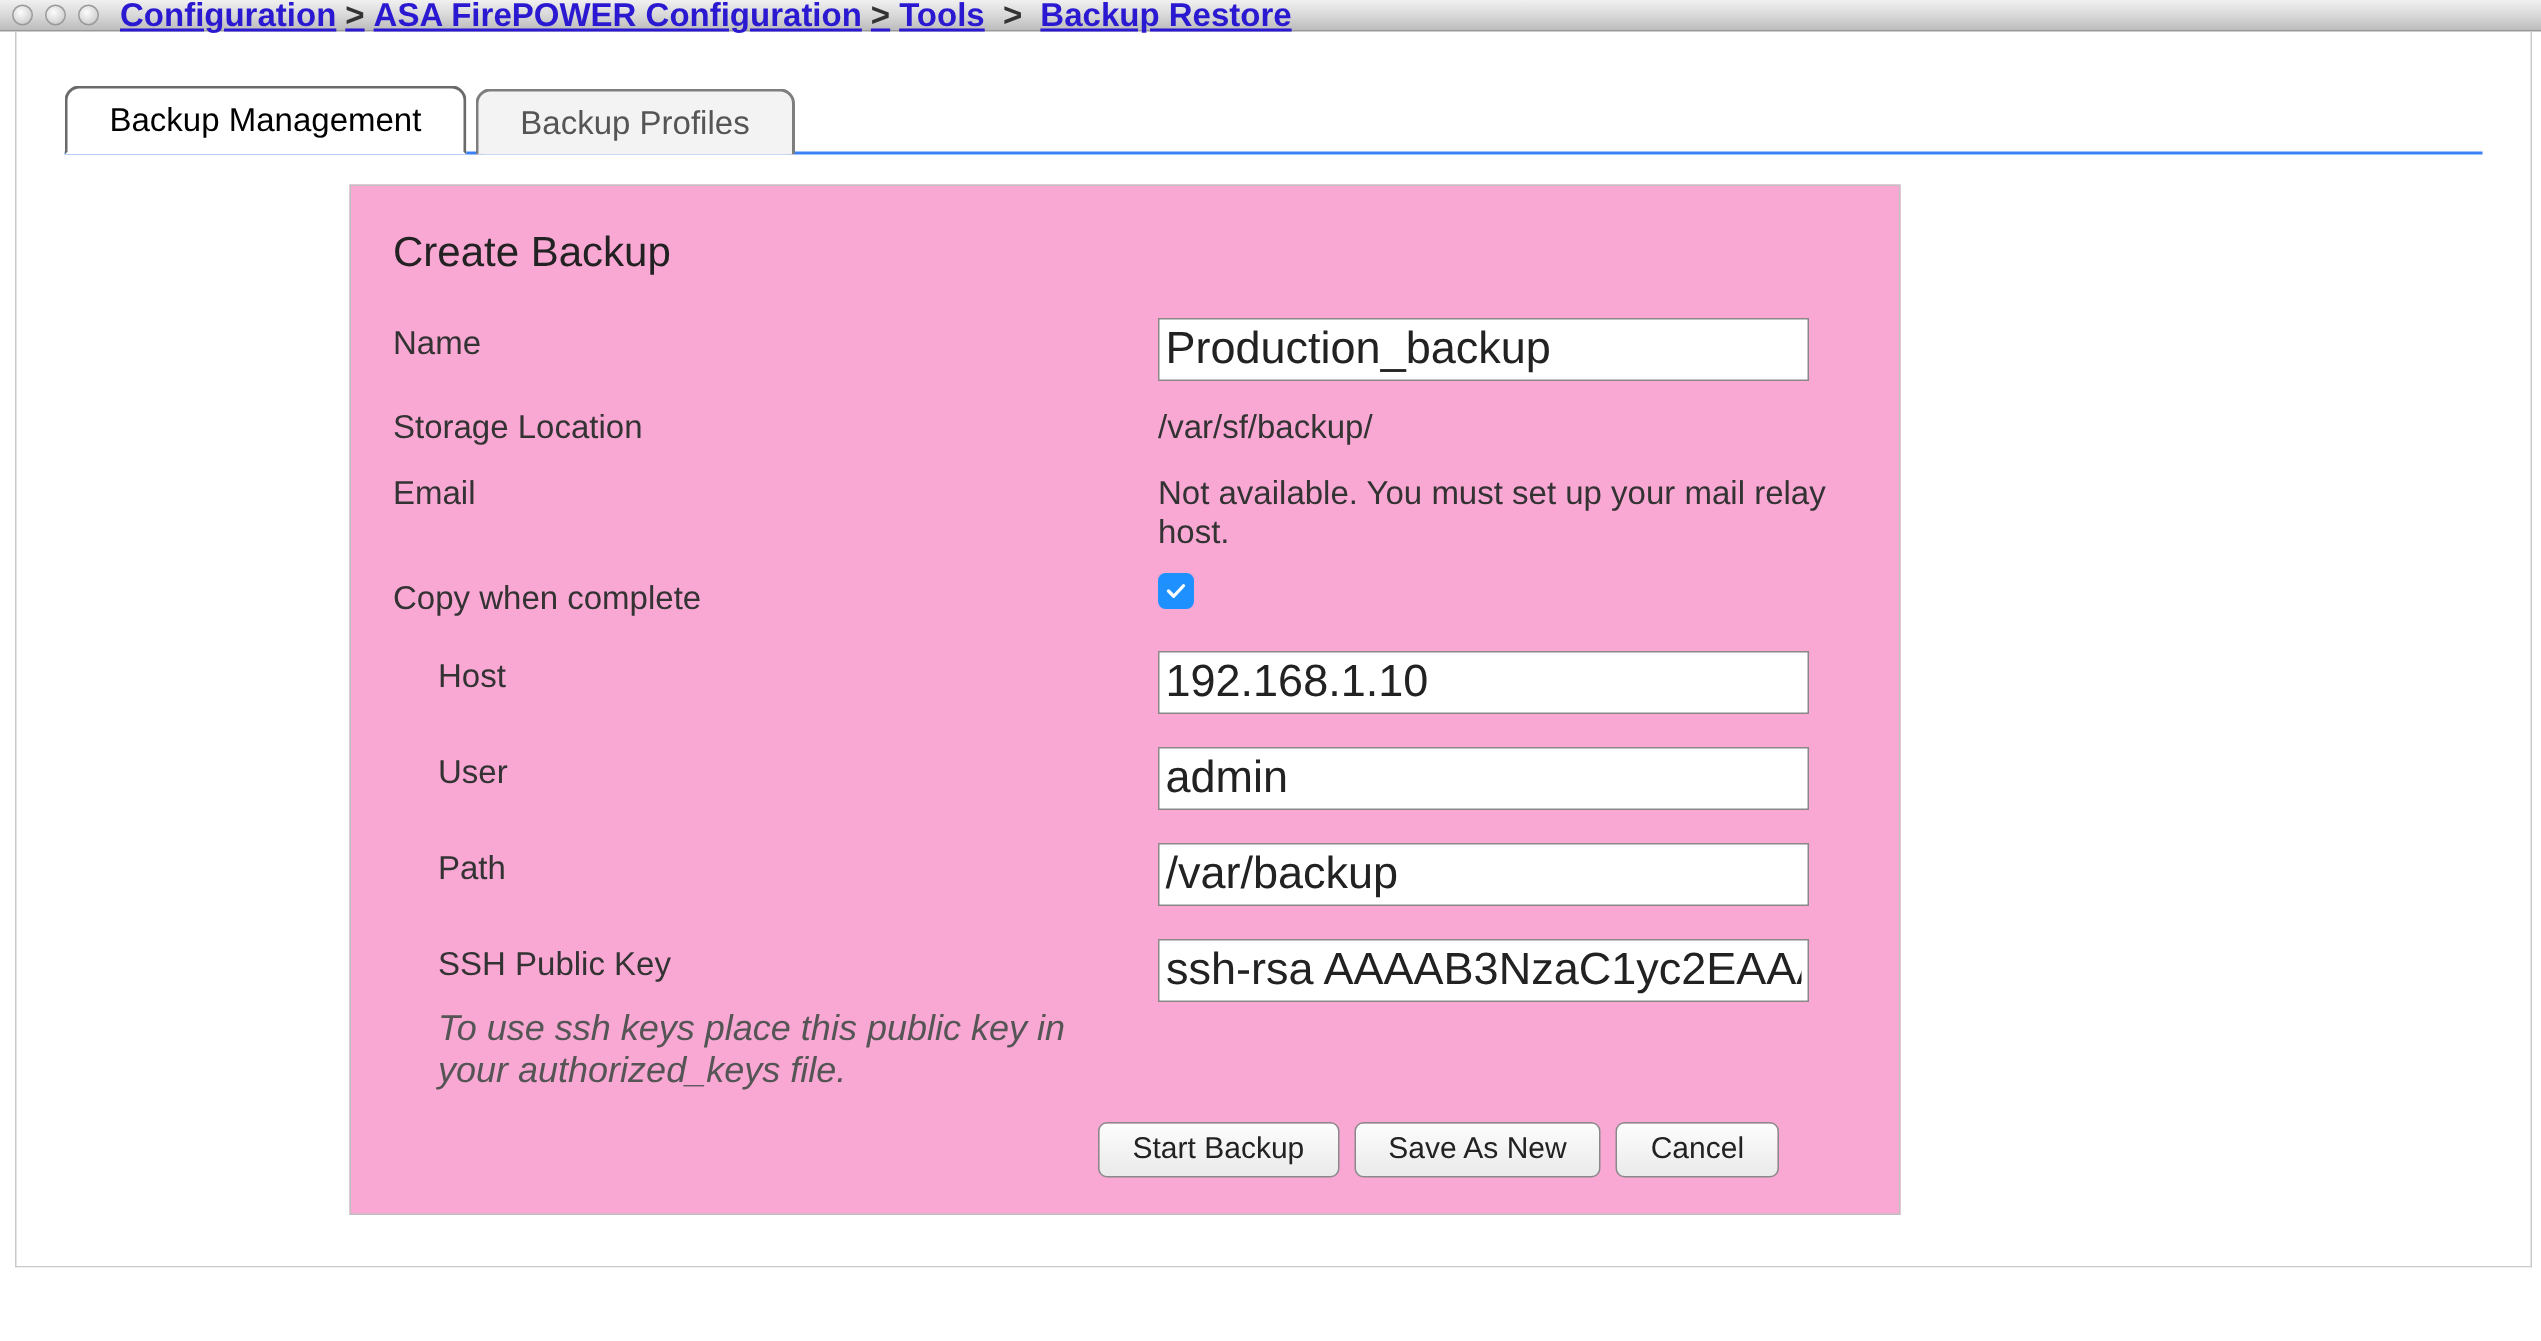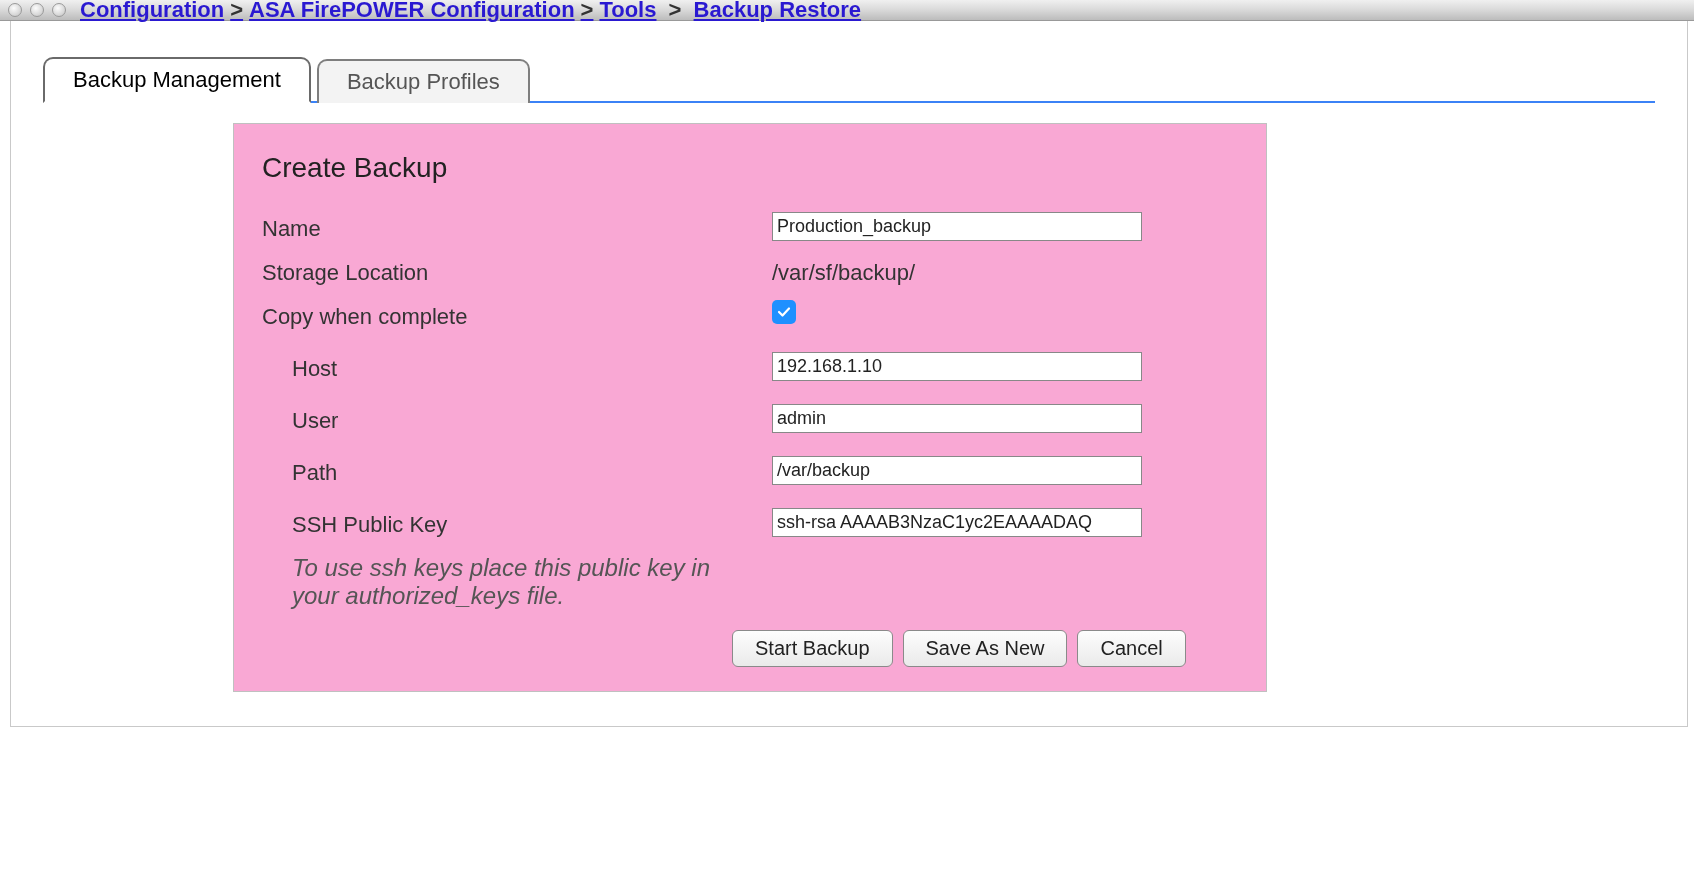--- a/index.html
+++ b/index.html
@@ -99,22 +99,22 @@
   .row .label {
     width:470px;
     padding-top:4px;
     font-size:22px;
     color:#333;
   }
   .row.sub .label { padding-left:30px; }
   .row .value { flex:1; font-size:22px; color:#333; padding-top:4px; }
   .row .control { flex:1; }
   input[type=text], input[type=password] {
-    width:370px;
-    font-size:18px;
+    width:434px;
+    font-size:30px;
     padding:3px 4px;
     border:1px solid #888;
     background:#fff;
     font-family:inherit;
     color:#222;
   }
   .chk {
     width:24px; height:24px;
     border-radius:5px;
     background:#1e90ff;
@@ -173,20 +173,24 @@
     <div class="row">
       <div class="label">Name</div>
       <div class="control"><input type="text" value="Production_backup" style=""></div>
     </div>
 
     <div class="row">
       <div class="label">Storage Location</div>
       <div class="value">/var/sf/backup/</div>
     </div>
 
+    <div class="row">
+      <div class="label">Email</div>
+      <div class="value">Not available. You must set up your mail relay host.</div>
+    </div>
 
     <div class="row pad">
       <div class="label">Copy when complete</div>
       <div class="control">
         <span class="chk">
           <svg width="14" height="14" viewBox="0 0 14 14">
               <path d="M2 7 L5.5 10.5 L12 3.5" stroke="#fff" stroke-width="2.2" fill="none" stroke-linecap="round" stroke-linejoin="round"></path>
             </svg>
         </span>
       </div>

